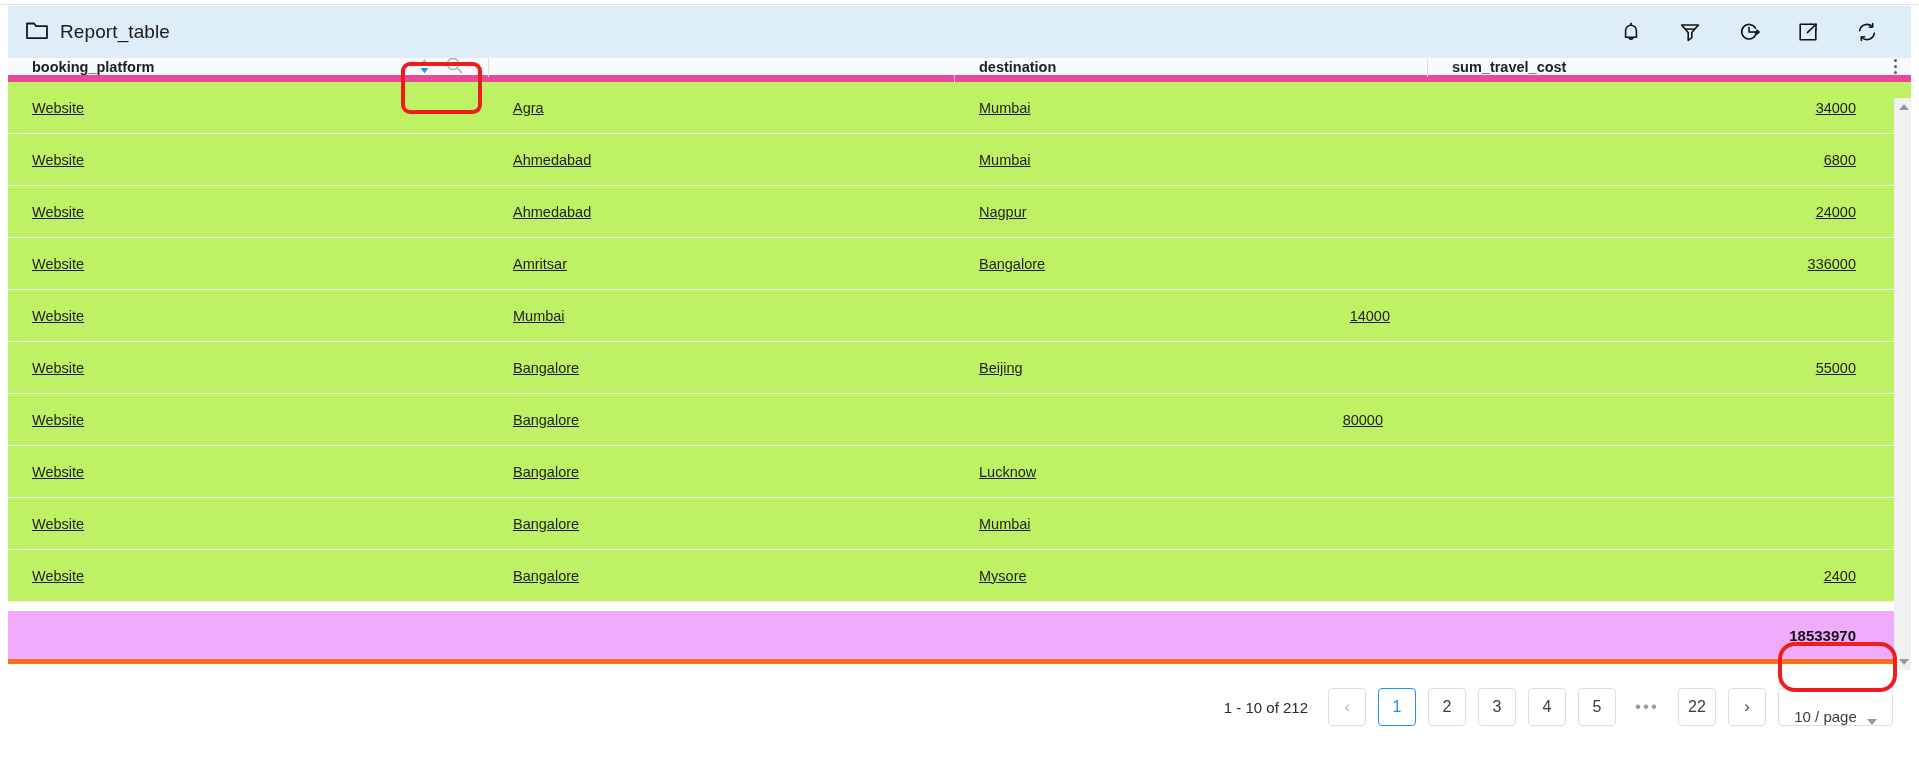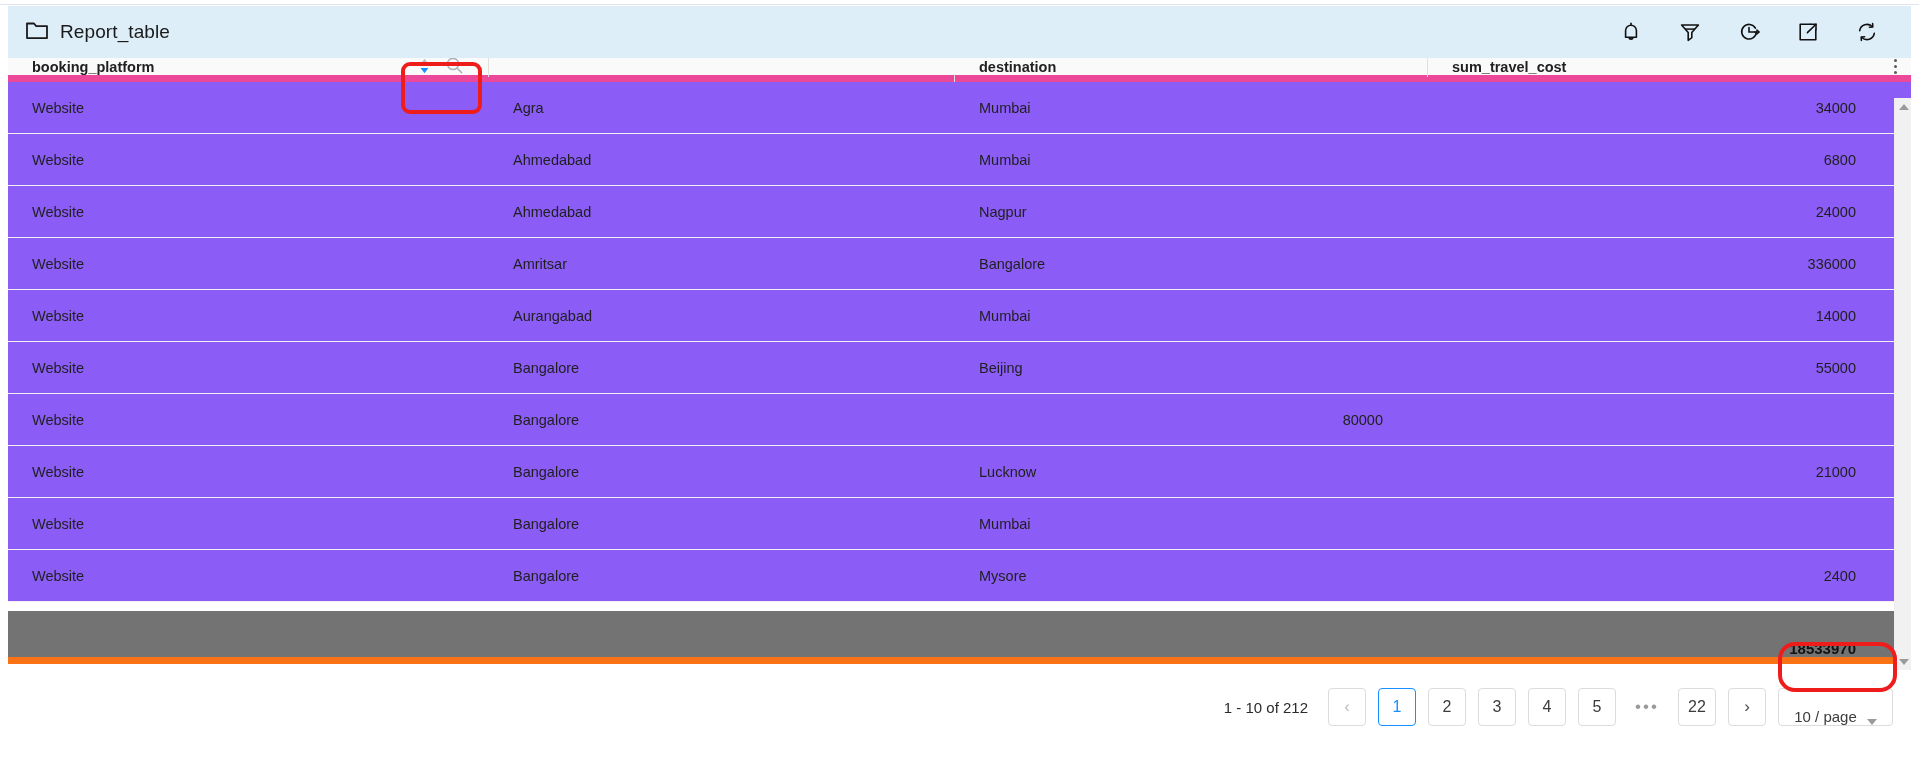--- a/index.html
+++ b/index.html
@@ -167,21 +167,22 @@
     position: relative;
     height: 529px;
     overflow: hidden;
   }
   .row {
     display: flex;
     align-items: center;
     height: 52px;
     border-bottom: 1px solid #f0f0f0;
     box-sizing: border-box;
-    background: #8b5cf6;
+    background: #bef264;
+    text-decoration: underline;
   }
   .cell {
     box-sizing: border-box;
     font-size: 14.5px;
     color: #1f1f1f;
     padding-left: 24px;
     white-space: nowrap;
     overflow: hidden;
     text-overflow: ellipsis;
   }
@@ -191,24 +192,24 @@
   .c3 {
     width: 452px;
     text-align: right;
     padding-left: 0;
     padding-right: 24px;
   }
   .cpad { width: 31px; }
 
   .summary-row {
     display: flex;
-    align-items: flex-end;
+    align-items: center;
     height: 53px;
-    background: #737373;
-    border-bottom: 7px solid #f97316;
+    background: #f0abfc;
+    border-bottom: 5px solid #f97316;
     box-sizing: border-box;
   }
   .summary-row .c3 {
     font-weight: bold;
     font-size: 15px;
     color: #111111;
   }
 
   
   .vscroll {
@@ -441,21 +442,20 @@
         </div>
         <div class="row">
           <div class="cell c0">Website</div>
           <div class="cell c1">Amritsar</div>
           <div class="cell c2">Bangalore</div>
           <div class="cell c3">336000</div>
           <div class="cpad"></div>
         </div>
         <div class="row">
           <div class="cell c0">Website</div>
-          <div class="cell c1">Aurangabad</div>
           <div class="cell c2">Mumbai</div>
           <div class="cell c3">14000</div>
           <div class="cpad"></div>
         </div>
         <div class="row">
           <div class="cell c0">Website</div>
           <div class="cell c1">Bangalore</div>
           <div class="cell c2">Beijing</div>
           <div class="cell c3">55000</div>
           <div class="cpad"></div>
@@ -463,21 +463,20 @@
         <div class="row">
           <div class="cell c0">Website</div>
           <div class="cell c1">Bangalore</div>
           <div class="cell c3">80000</div>
           <div class="cpad"></div>
         </div>
         <div class="row">
           <div class="cell c0">Website</div>
           <div class="cell c1">Bangalore</div>
           <div class="cell c2">Lucknow</div>
-          <div class="cell c3">21000</div>
           <div class="cpad"></div>
         </div>
         <div class="row">
           <div class="cell c0">Website</div>
           <div class="cell c1">Bangalore</div>
           <div class="cell c2">Mumbai</div>
           <div class="cpad"></div>
         </div>
         <div class="row">
           <div class="cell c0">Website</div>

